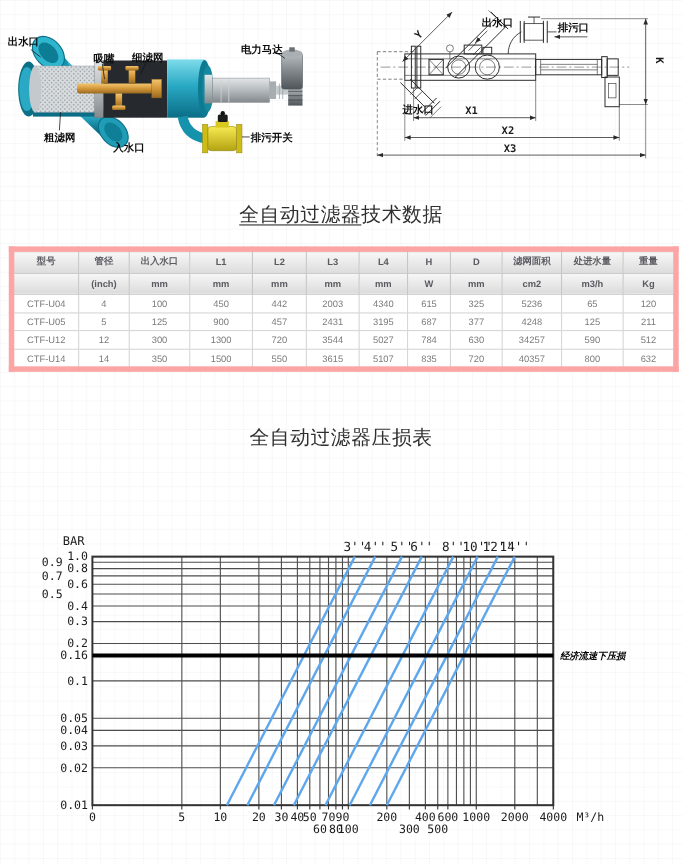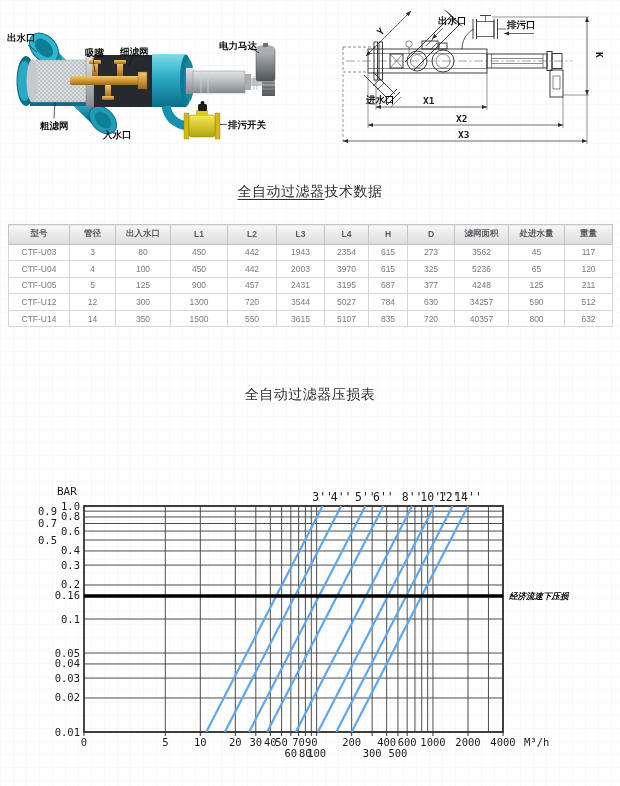--- a/index.html
+++ b/index.html
@@ -6,25 +6,25 @@
   body{
     width:620px;height:786px;background:#fff;position:relative;
     font-family:"Liberation Sans",sans-serif;
     background-image:
       linear-gradient(rgba(120,130,140,.055) 1px,transparent 1px),
       linear-gradient(90deg,rgba(120,130,140,.055) 1px,transparent 1px);
     background-size:13px 13px;
   }
   .page{position:absolute;left:0;top:0;width:620px;height:786px;overflow:hidden}
   .diagrams{position:absolute;top:0;left:0;width:620px;height:176px;display:flex}
-  .sec-title{position:absolute;left:0;width:620px;text-align:center;font-size:14px;font-weight:500;color:#2f2f2f;letter-spacing:.5px}
+  .sec-title{position:absolute;left:0;width:620px;text-align:center;font-size:18px;font-weight:500;color:#2f2f2f;letter-spacing:.5px}
   #title-tech{top:183px}
   #title-chart{top:386px}
   .u{text-decoration:underline;text-underline-offset:2.5px}
-  table{position:absolute;top:224px;left:8px;width:604px;border-collapse:collapse;table-layout:fixed;border:1px solid #fca5a5}
+  table{position:absolute;top:224px;left:8px;width:604px;border-collapse:collapse;table-layout:fixed;border:5px solid #fca5a5}
   th,td{text-align:center;vertical-align:middle;overflow:hidden;white-space:nowrap}
   th{font-size:8.5px;font-weight:bold;color:#5a5a60;background:linear-gradient(#f7f7f7,#dcdcdc);border:1px solid #c6c6c6;height:16.5px}
   td{font-size:8.5px;color:#7a7a7a;border:1px solid #d6d6d6;height:13.6px;background:#fff}
   #chart{position:absolute;top:452px;left:0}
   .ax{font-family:"DejaVu Sans Mono",monospace;fill:#1b1b1b}
   .ecolab{font-family:"Liberation Sans",sans-serif;font-size:8.5px;font-style:italic;font-weight:bold;fill:#000}
   .dlab{font-family:"Liberation Sans",sans-serif;font-size:9.5px;font-weight:bold;fill:#0b0b0b}
   .dim{font-family:"DejaVu Sans Mono",monospace;font-size:9.5px;font-weight:bold;fill:#1b1b1b}
 </style>
 </head>
@@ -267,44 +267,44 @@
           <th>L1</th>
           <th>L2</th>
           <th>L3</th>
           <th>L4</th>
           <th>H</th>
           <th>D</th>
           <th>滤网面积</th>
           <th>处进水量</th>
           <th>重量</th>
         </tr>
+        <tr>
+          <th></th>
+          <th>(inch)</th>
+          <th>mm</th>
+          <th>mm</th>
+          <th>mm</th>
+          <th>mm</th>
+          <th>mm</th>
+          <th>W</th>
+          <th>mm</th>
+          <th>cm2</th>
+          <th>m3/h</th>
+          <th>Kg</th>
+        </tr>
       </thead>
     <tbody id="tbody">
-        <tr>
-          <td>CTF-U03</td>
-          <td>3</td>
-          <td>80</td>
-          <td>450</td>
-          <td>442</td>
-          <td>1943</td>
-          <td>2354</td>
-          <td>615</td>
-          <td>273</td>
-          <td>3562</td>
-          <td>45</td>
-          <td>117</td>
-        </tr>
         <tr>
           <td>CTF-U04</td>
           <td>4</td>
           <td>100</td>
           <td>450</td>
           <td>442</td>
           <td>2003</td>
-          <td>3970</td>
+          <td>4340</td>
           <td>615</td>
           <td>325</td>
           <td>5236</td>
           <td>65</td>
           <td>120</td>
         </tr>
         <tr>
           <td>CTF-U05</td>
           <td>5</td>
           <td>125</td>

